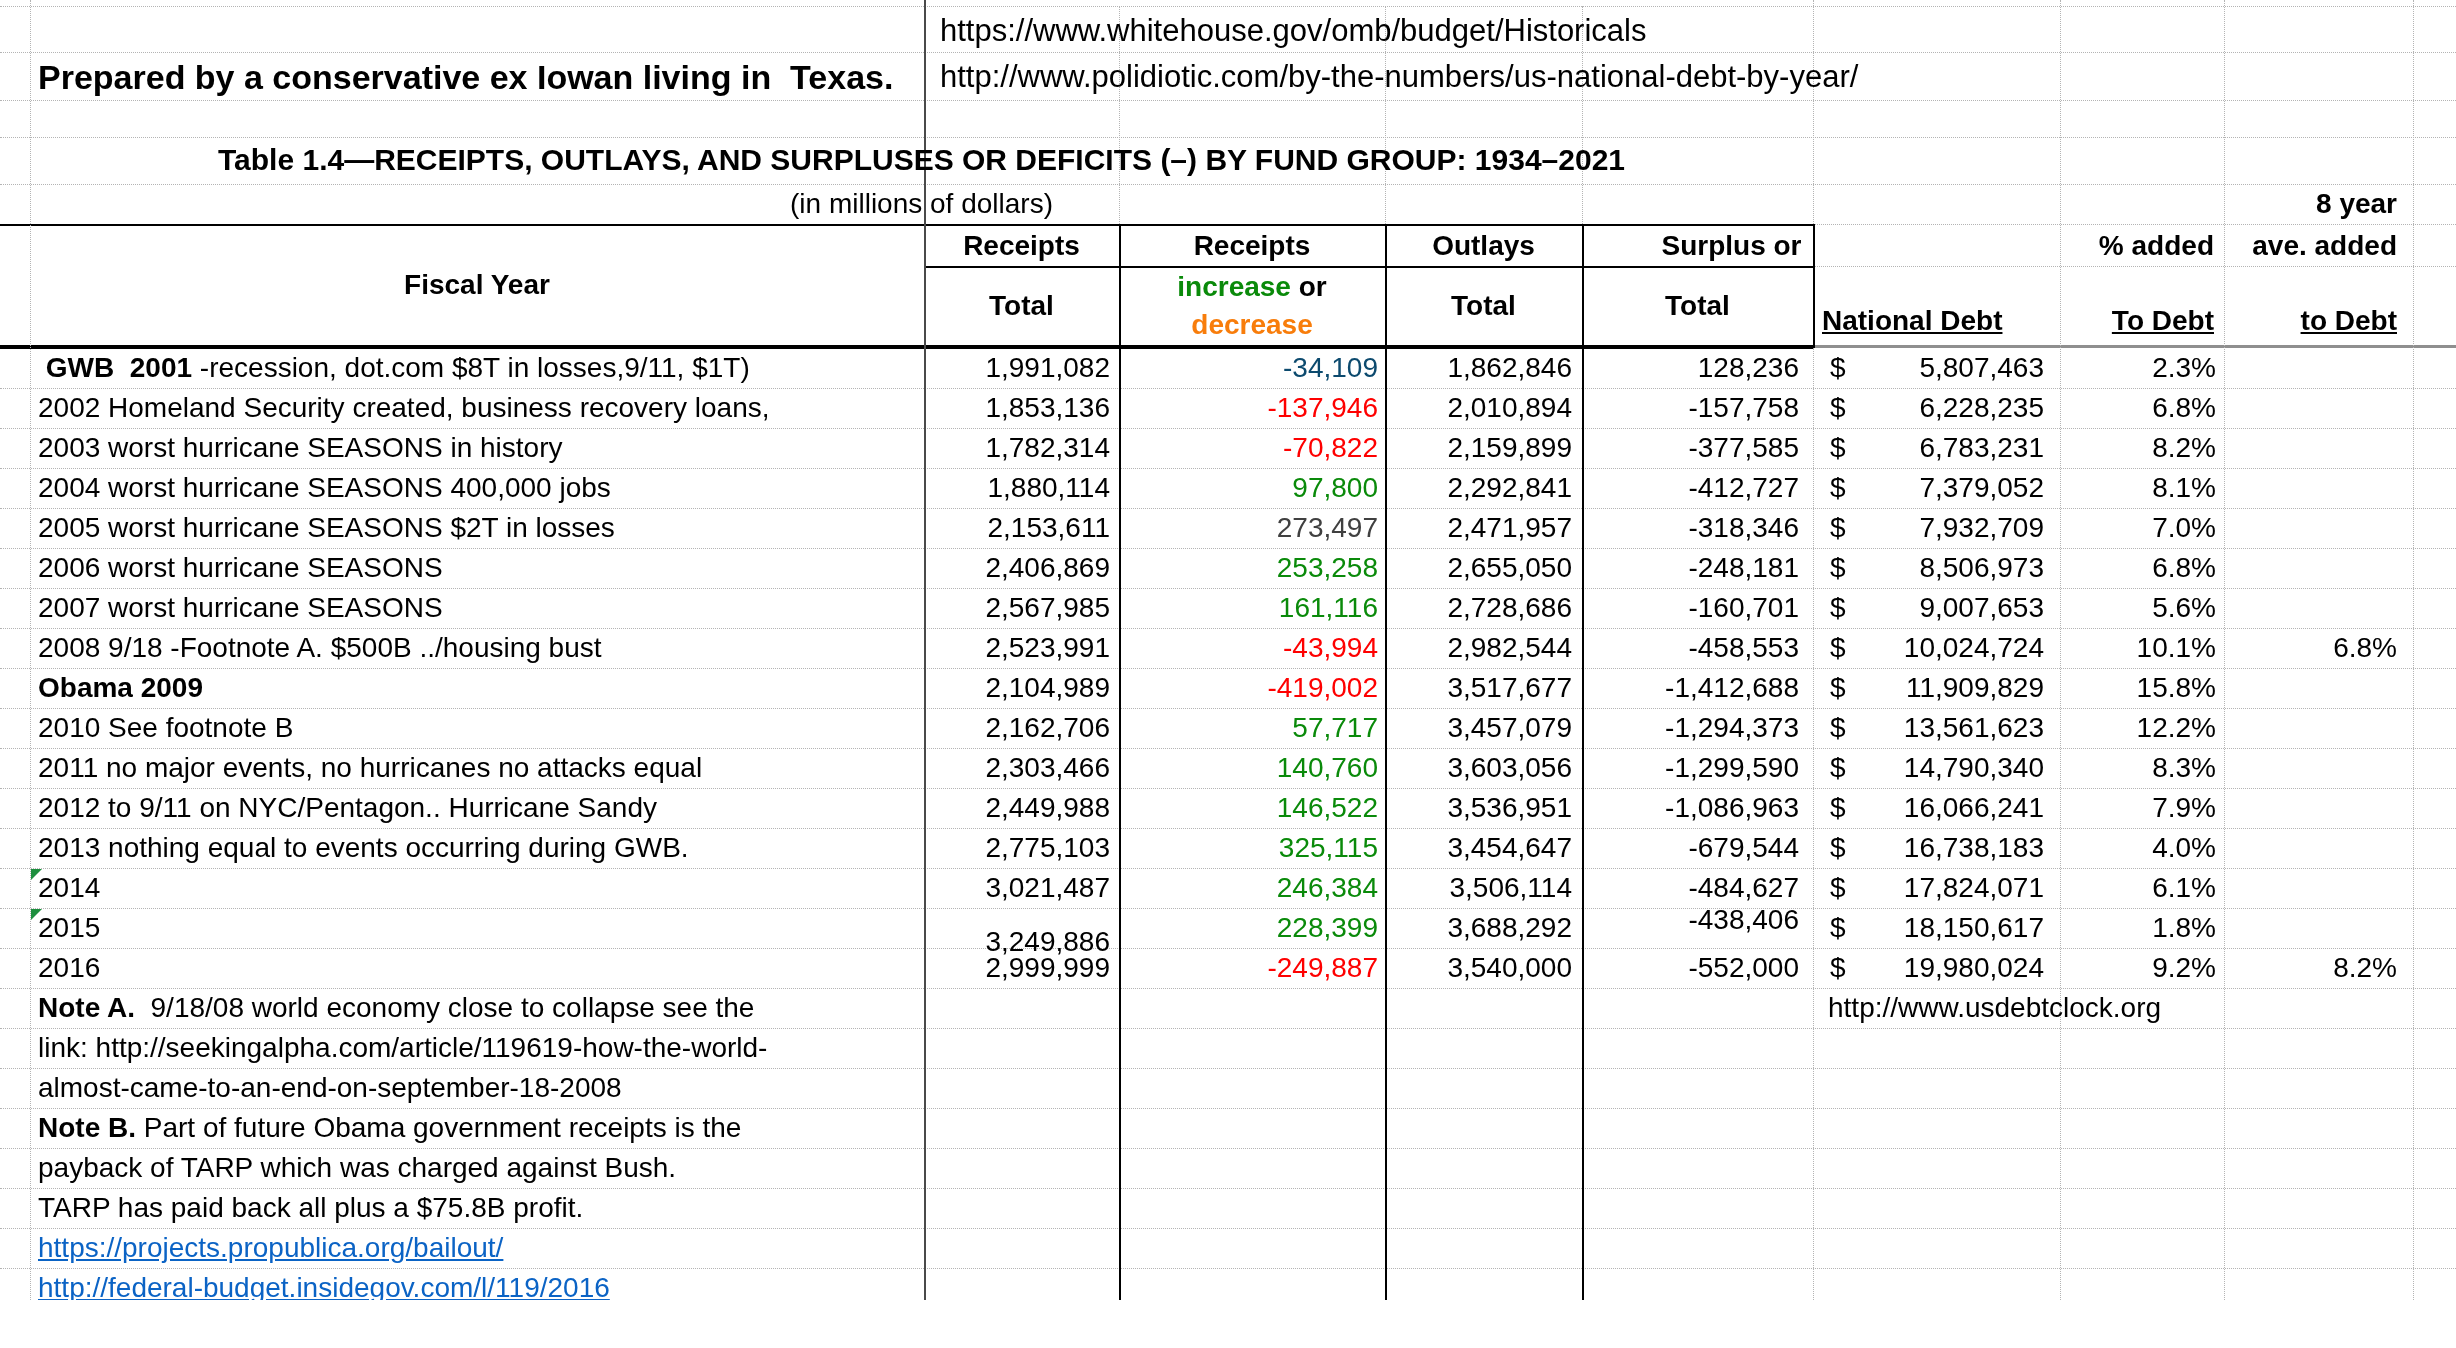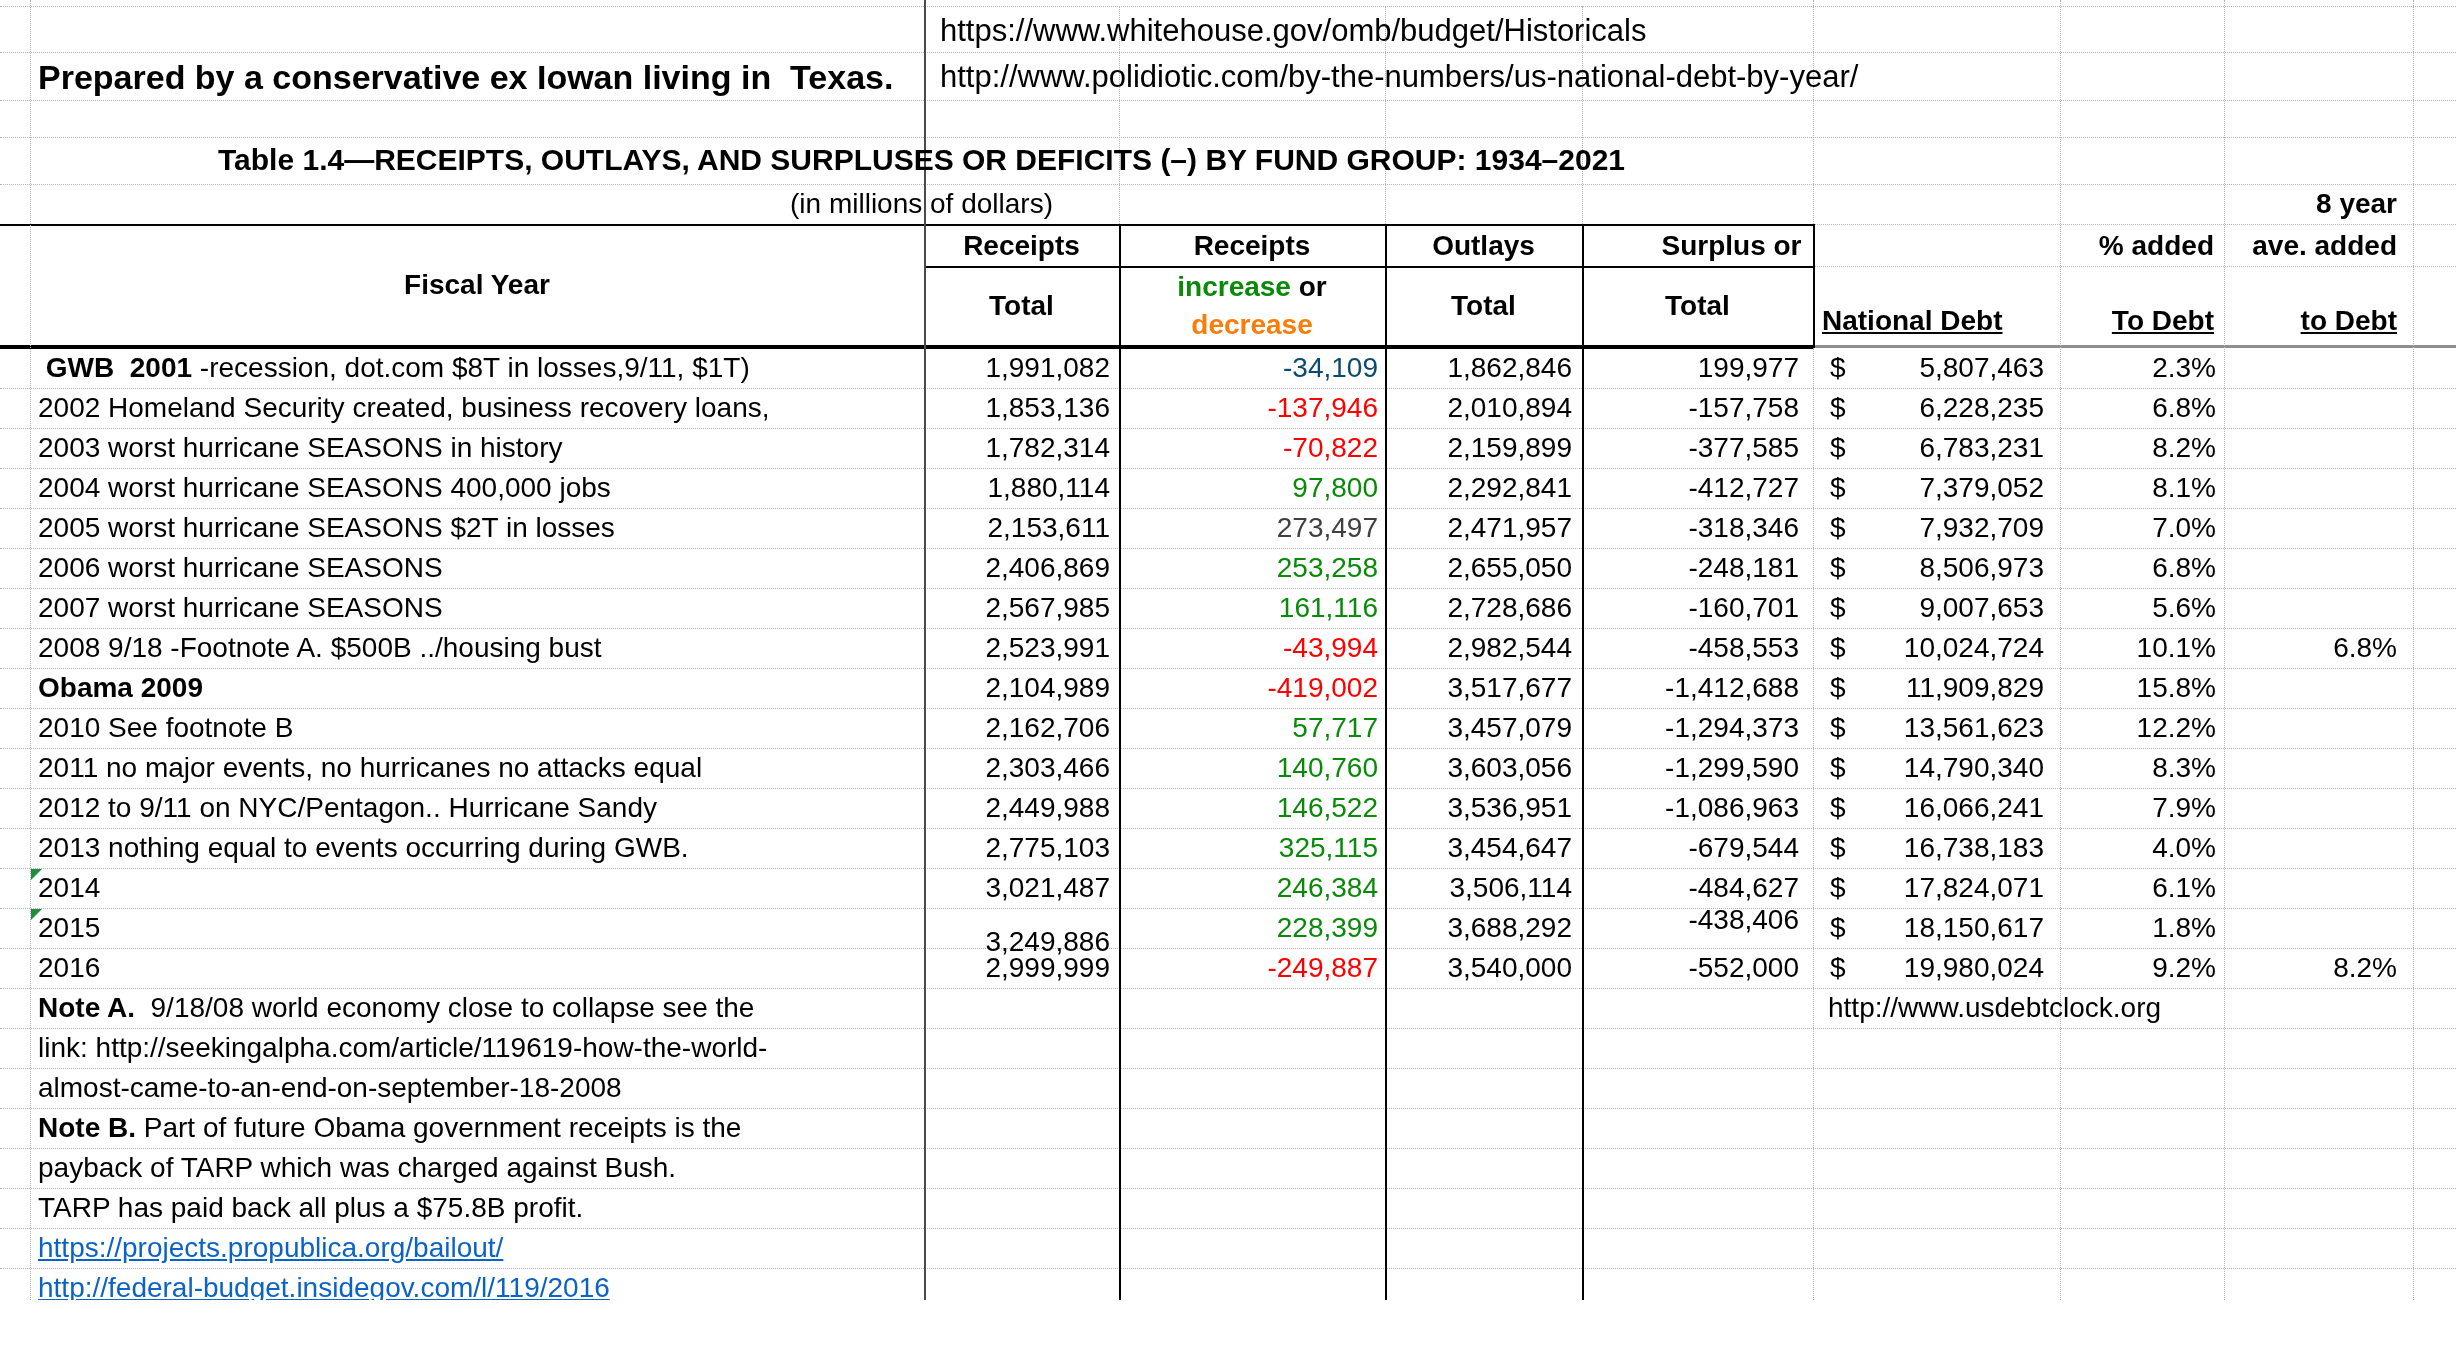--- a/index.html
+++ b/index.html
@@ -106,21 +106,21 @@
   <div class="cell hdr ctr" style="left:1582px;top:266px;width:231px;height:79px;line-height:79px;">Total</div>
   <div class="cell hdr und" style="left:1822px;top:298px;width:240px;height:46px;line-height:46px;">National Debt</div>
   <div class="cell hdr und num" style="left:2060px;top:298px;width:154px;height:46px;line-height:46px;">To Debt</div>
   <div class="cell hdr und num" style="left:2224px;top:298px;width:173px;height:46px;line-height:46px;">to Debt</div>
 
   <div id="rows">
       <div class="cell" style="left: 38px; top: 348px; width: 880px;"><b> GWB  2001</b> -recession, dot.com $8T in losses,9/11, $1T)</div>
       <div class="cell num" style="left: 930px; top: 348px; width: 180px;">1,991,082</div>
       <div class="cell num" style="left: 1130px; top: 348px; width: 248px; color: #0c4a6e;">-34,109</div>
       <div class="cell num" style="left: 1395px; top: 348px; width: 177px;">1,862,846</div>
-      <div class="cell num" style="left: 1600px; top: 348px; width: 199px;">199,977</div>
+      <div class="cell num" style="left: 1600px; top: 348px; width: 199px;">128,236</div>
       <div class="cell" style="left: 1830px; top: 348px; width: 30px;">$</div>
       <div class="cell num" style="left: 1860px; top: 348px; width: 184px;">5,807,463</div>
       <div class="cell num" style="left: 2060px; top: 348px; width: 156px;">2.3%</div>
       <div class="cell" style="left: 38px; top: 388px; width: 880px;">2002 Homeland Security created, business recovery loans,</div>
       <div class="cell num" style="left: 930px; top: 388px; width: 180px;">1,853,136</div>
       <div class="cell num" style="left: 1130px; top: 388px; width: 248px; color: rgb(254, 0, 0);">-137,946</div>
       <div class="cell num" style="left: 1395px; top: 388px; width: 177px;">2,010,894</div>
       <div class="cell num" style="left: 1600px; top: 388px; width: 199px;">-157,758</div>
       <div class="cell" style="left: 1830px; top: 388px; width: 30px;">$</div>
       <div class="cell num" style="left: 1860px; top: 388px; width: 184px;">6,228,235</div>

